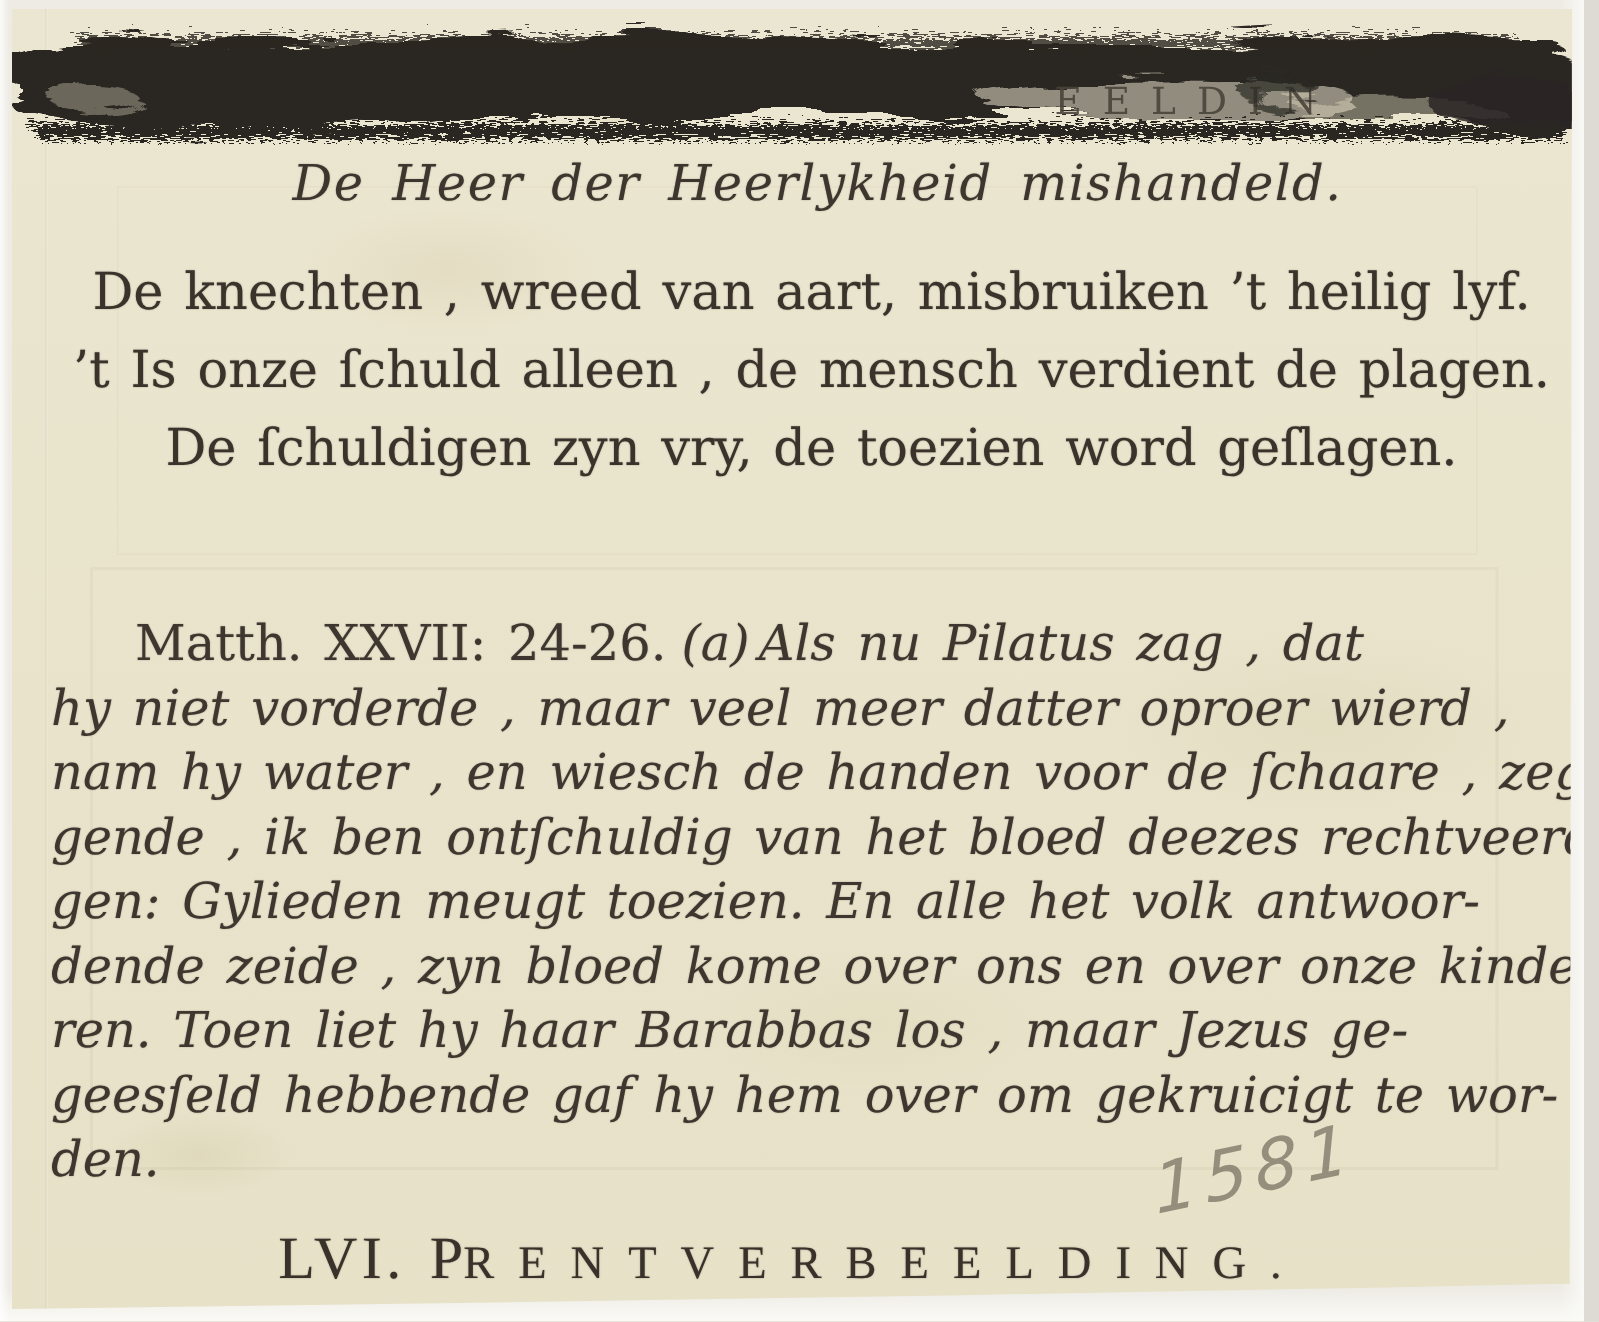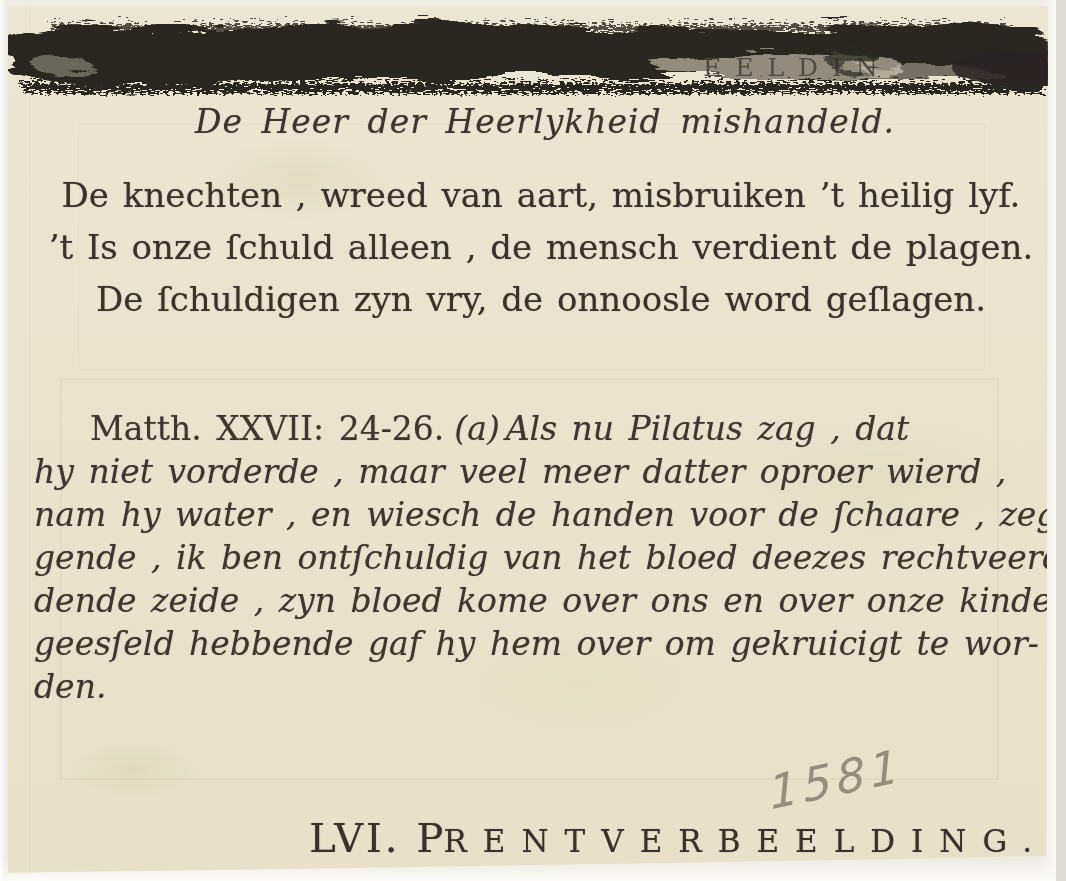--- a/index.html
+++ b/index.html
@@ -60,22 +60,22 @@
   .passage .firstline { text-indent:56px; }
   .passage .ref { font-style:normal; }
   .passage .marker { padding:0 6px 0 10px; }
   .pencil {
     position:absolute; left:760px; top:746px;
     font-family:"DejaVu Sans", sans-serif; font-style:italic;
     font-size:46px; letter-spacing:5px; color:rgba(118,110,94,.72);
     transform:rotate(-12deg) skewX(-7deg);
   }
   .footer {
-    position:absolute; top:809px; left:0; width:100%; text-align:right;
-    color:#38322a; text-shadow:0 0 1px rgba(56,50,42,.5); white-space:nowrap;
+    position:absolute; top:809px; left:0; width:100%; text-align:center;
+    color:#38322a; text-shadow:0 0 1px rgba(56,50,42,.5); white-space:nowrap;font-family:Liberation Serif, serif;
   }
   .footer .numeral { font-size:40px; letter-spacing:3px; margin-right:16px; }
   .footer .initial { font-size:40px; }
   .footer .rest { font-size:31px; letter-spacing:16px; }
 </style>
 </head>
 <body>
 
 <div class="scene">
   <div class="backing"></div>
@@ -118,31 +118,33 @@
         <rect x="10" y="64" width="1020" height="10"></rect>
         <rect x="40" y="6" width="960" height="8" opacity=".8"></rect>
       </g>
     </svg>
 
     <div class="title">De Heer der Heerlykheid mishandeld.</div>
 
     <div class="poem">
       <div>De knechten , wreed van aart, misbruiken ’t heilig lyf.</div>
       <div>’t Is onze ſchuld alleen , de mensch verdient de plagen.</div>
-      <div>De ſchuldigen zyn vry, de onnoosle word geſlagen.</div>
+      <div>De ſchuldigen zyn vry, de toezien word geſlagen.</div>
     </div>
 
     <div class="passage">
       <div class="firstline">
         <span class="ref">Matth. XXVII: 24-26.</span><span class="marker">(a)</span><span>Als nu Pilatus zag , dat</span>
       </div>
       <div>hy niet vorderde , maar veel meer datter oproer wierd ,</div>
       <div>nam hy water , en wiesch de handen voor de ſchaare , zeg-</div>
       <div>gende , ik ben ontſchuldig van het bloed deezes rechtveerdi-</div>
+      <div>gen: Gylieden meugt toezien. En alle het volk antwoor-</div>
       <div>dende zeide , zyn bloed kome over ons en over onze kinde-</div>
+      <div>ren. Toen liet hy haar Barabbas los , maar Jezus ge-</div>
       <div>geesſeld hebbende gaf hy hem over om gekruicigt te wor-</div>
       <div>den.</div>
     </div>
 
     <div class="pencil">1581</div>
 
     <div class="footer">
       <span class="numeral">LVI.</span><span class="initial">P</span><span class="rest">RENTVERBEELDING.</span>
     </div>
   </div>

